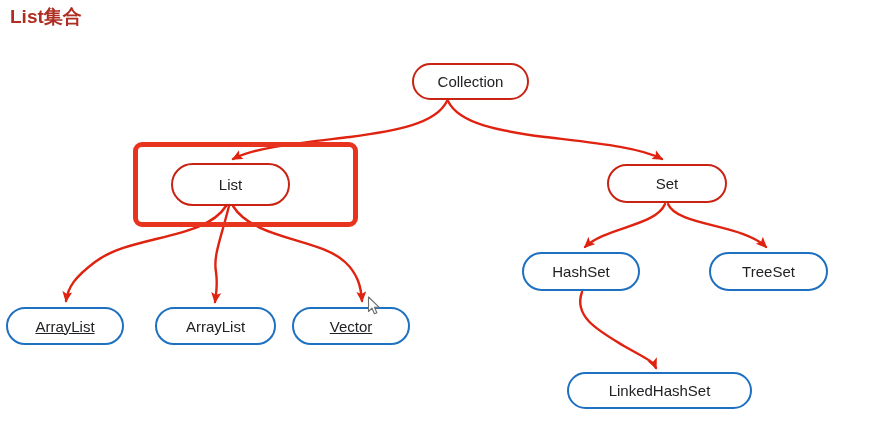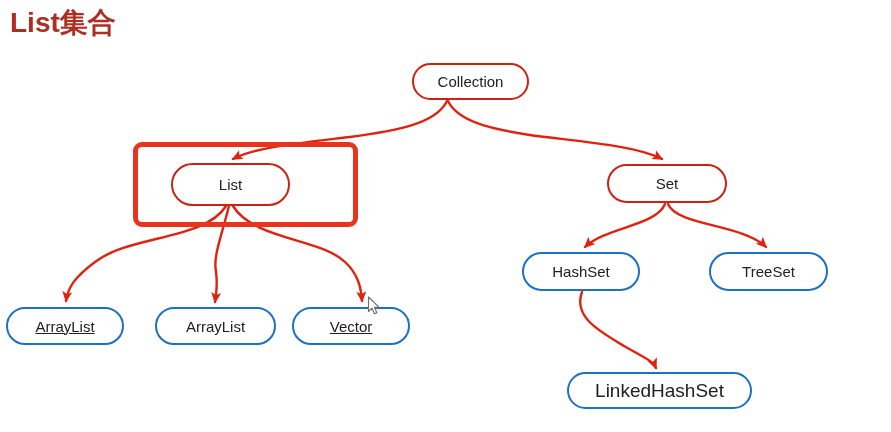--- a/index.html
+++ b/index.html
@@ -5,21 +5,21 @@
   html,body{margin:0;padding:0;background:#fff;}
   .stage{
     position:relative;
     width:891px;height:432px;
     background:var(--background,#ffffff);
     font-family:"Liberation Sans","DejaVu Sans",sans-serif;
     overflow:hidden;
   }
   .title{
     position:absolute;left:10px;top:4px;margin:0;
-    font-size:28px;font-weight:700;
+    font-size:19px;font-weight:700;
     color:var(--title-color,#ad2e22);
   }
   .edges{position:absolute;left:0;top:0;width:891px;height:432px;}
   .edge{fill:none;stroke:var(--edge-red,#df2310);stroke-width:2.4px;stroke-linecap:round;}
   .ah{fill:var(--edge-red,#df2310);}
   .hl{
     position:absolute;left:133px;top:142px;width:225px;height:85px;
     box-sizing:border-box;border:5px solid var(--highlight-red,#e8331f);
     border-radius:9px;background:transparent;
   }
@@ -33,21 +33,21 @@
   .node.red{border:2.5px solid var(--node-red-border,#c92313);}
   .node.blue{border:2.5px solid var(--node-blue-border,#1e70c1);}
   .n-collection{left:412px;top:63px;width:117px;height:37px;}
   .n-list{left:171px;top:163px;width:119px;height:43px;}
   .n-set{left:607px;top:164px;width:120px;height:39px;}
   .n-hashset{left:522px;top:252px;width:118px;height:39px;}
   .n-treeset{left:709px;top:252px;width:119px;height:39px;}
   .n-arraylist{left:6px;top:307px;width:118px;height:38px;text-decoration:underline;}
   .n-linkedlist{left:155px;top:307px;width:121px;height:38px;}
   .n-vector{left:292px;top:307px;width:118px;height:38px;text-decoration:underline;}
-  .n-linkedhashset{left:567px;top:372px;width:185px;height:37px;font-size:19px;}
+  .n-linkedhashset{left:567px;top:372px;width:185px;height:37px;font-size:15px;}
   .cursor{position:absolute;left:367px;top:296px;width:15px;height:21px;}
 </style>
 </head>
 <body>
 
 <div class="stage">
 
   <h1 class="title">List集合</h1>
 
   <svg class="edges" viewBox="0 0 891 432" xmlns="http://www.w3.org/2000/svg" aria-hidden="true">

